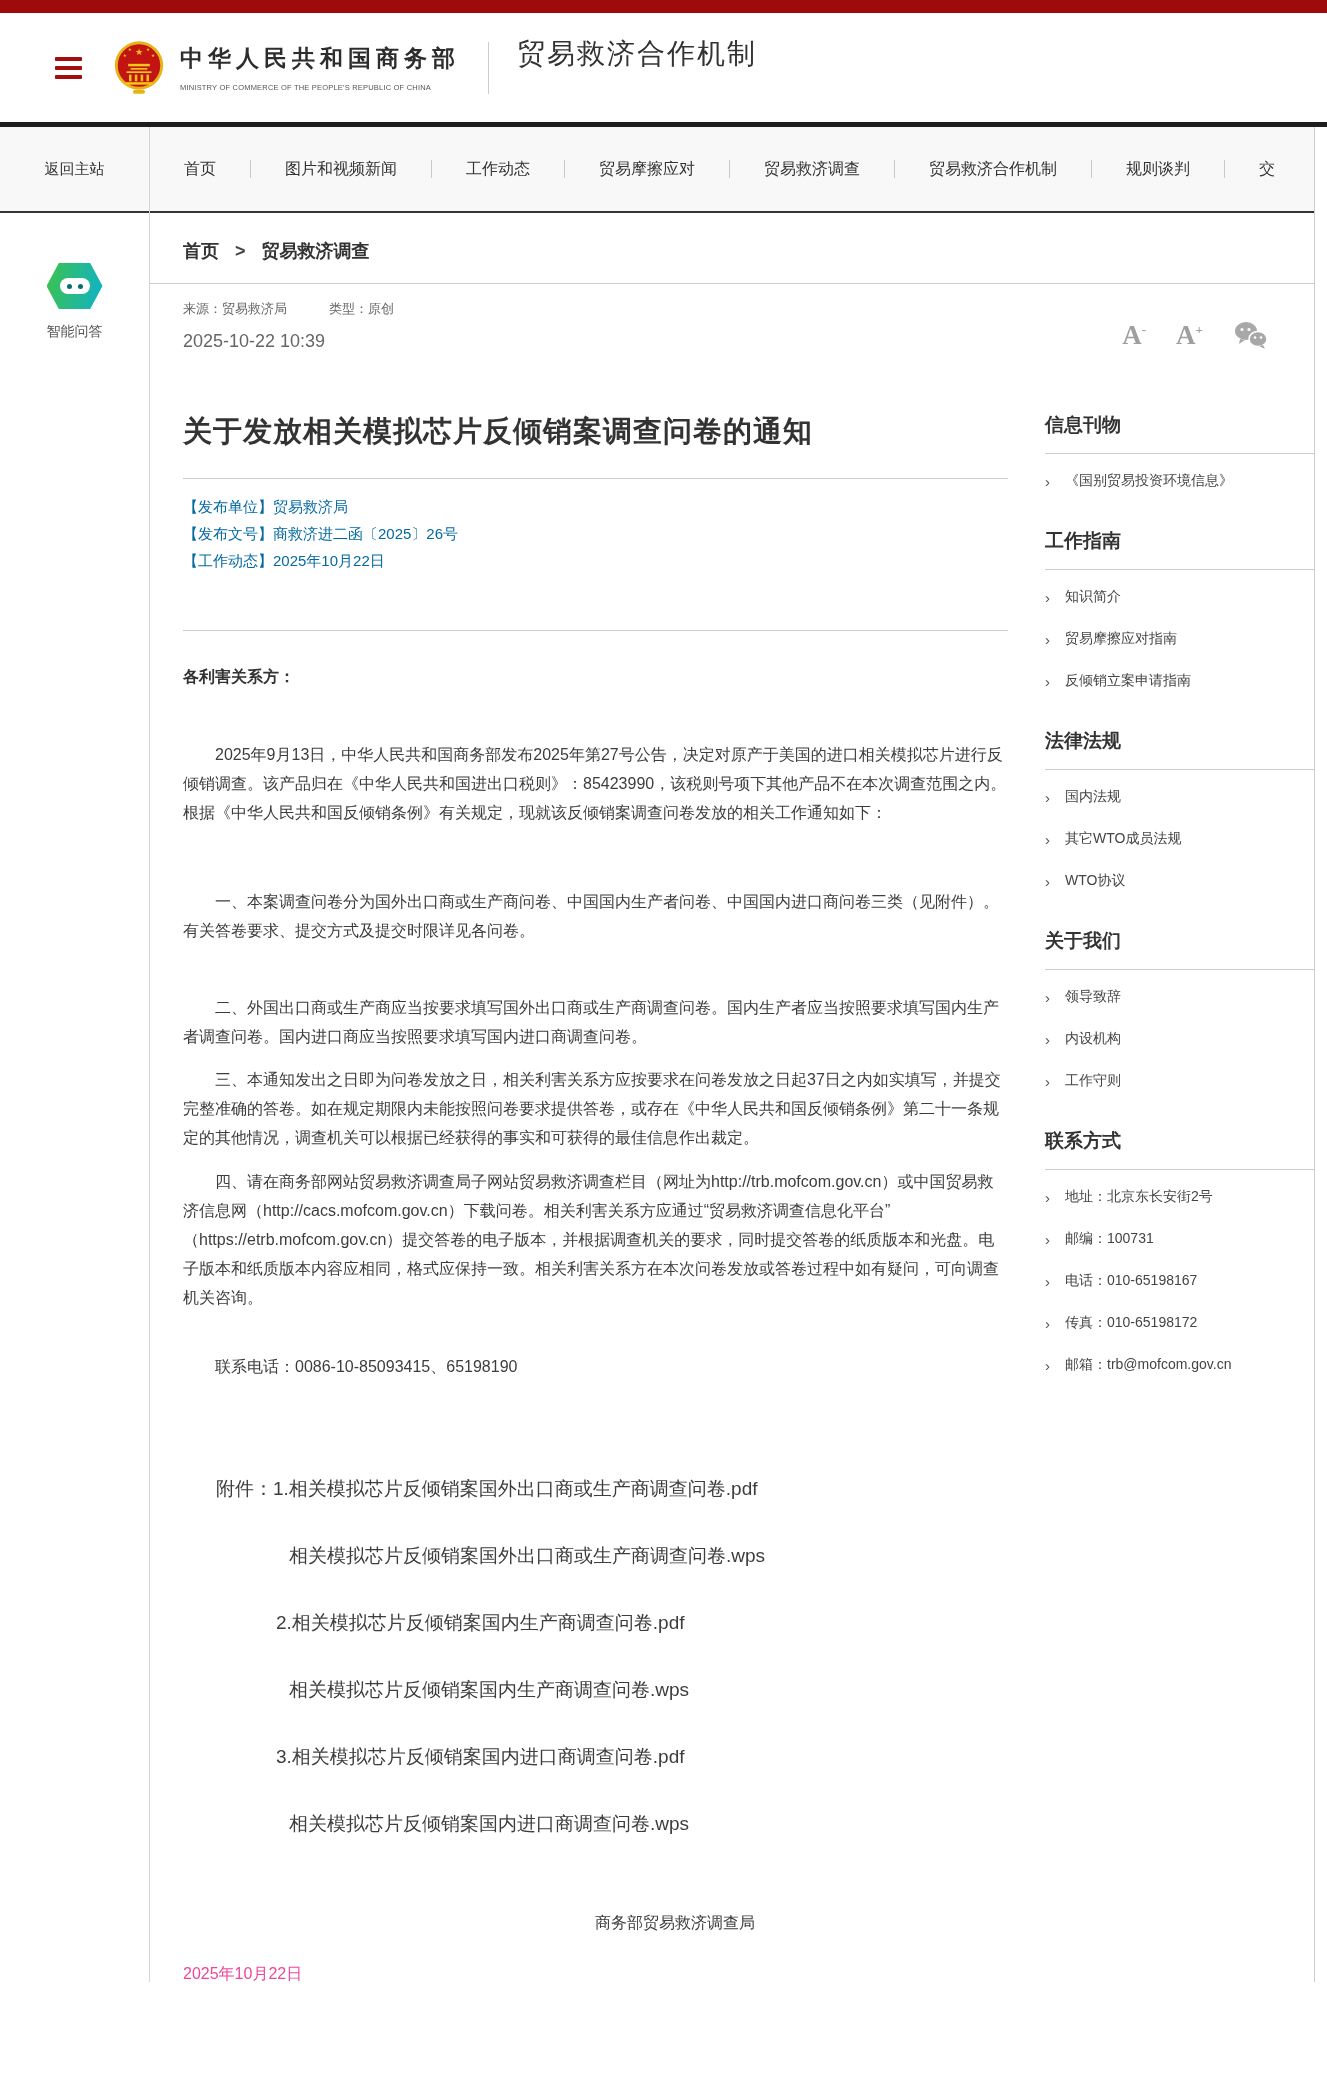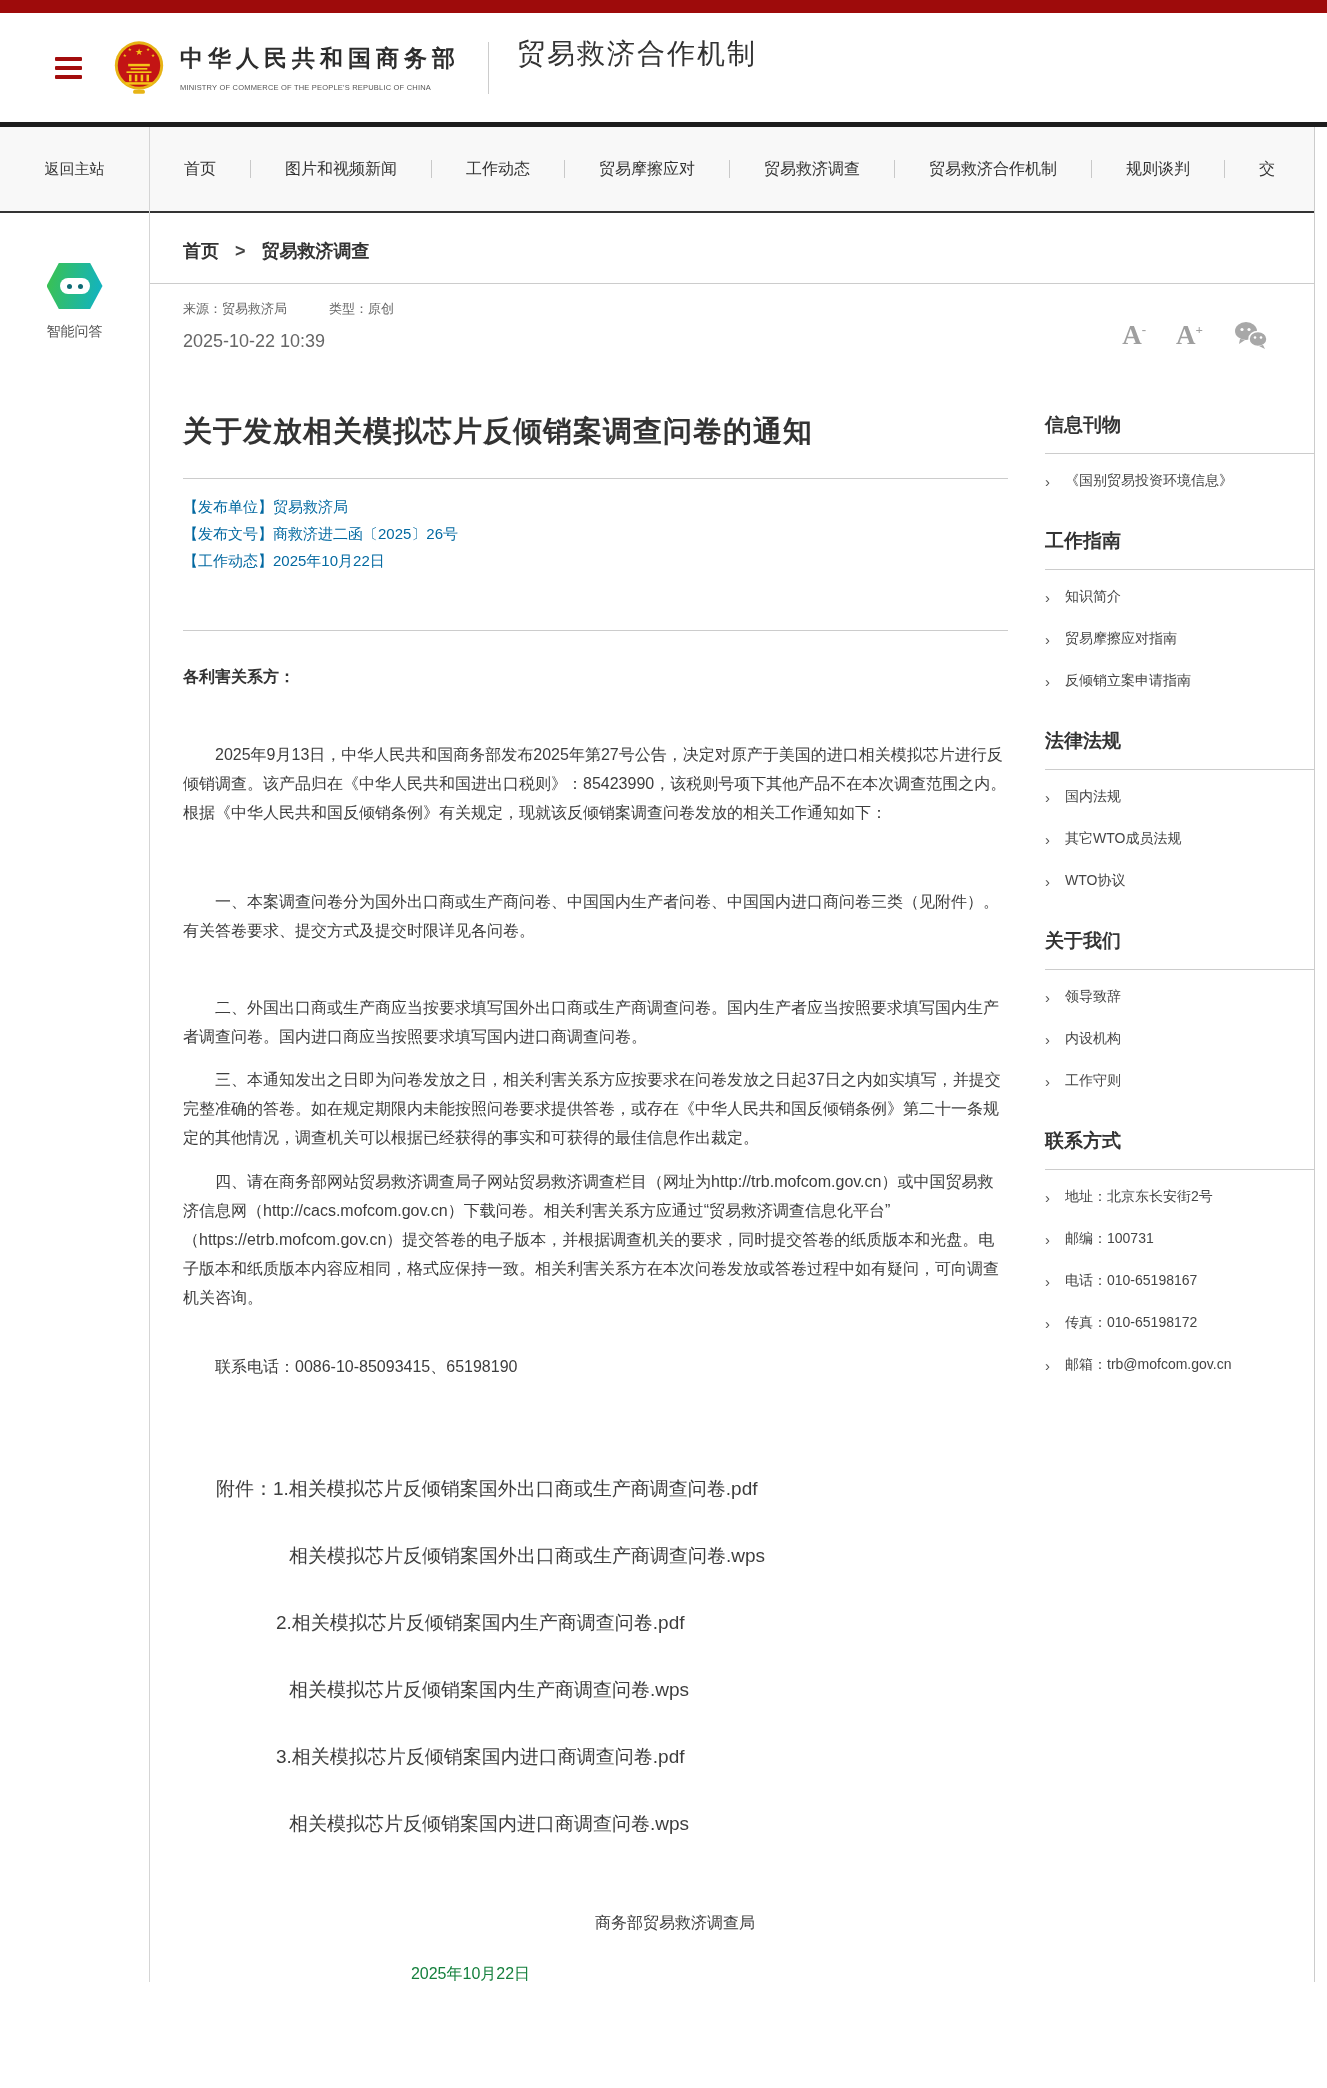--- a/index.html
+++ b/index.html
@@ -83,21 +83,21 @@
   .p4 { margin-top:15px !important; }
   .contact-line { margin-top:45px; font-size:16px; color:#3d3d3d; text-indent:2em; }
   .attachments { margin-top:100px; font-size:19px; color:#3d3d3d; }
   .attach-row { margin-bottom:45px; line-height:22px; }
   .attach-row.first { padding-left:33px; }
   .attach-row.numbered { padding-left:93px; }
   .attach-row.wps { padding-left:106px; }
   .attach-label { color:#3d3d3d; }
   .attach-link { cursor:pointer; color:#3d3d3d; }
   .signature { margin-top:78px; text-align:right; padding-right:253px; font-size:16px; color:#3d3d3d; }
-  .sign-date { margin-top:30px; text-align:center; padding-right:250px; font-size:16px; color:#15803d; }
+  .sign-date { margin-top:30px; text-align:left; padding-right:250px; font-size:16px; color:#ec4899; }
 
   
   .sidebar { width:270px; flex:0 0 270px; margin-left:37px; margin-top:48px; }
   .side-section { margin-bottom:26px; }
   .side-title { font-size:19px; font-weight:bold; color:#333; padding-bottom:15px;
                 border-bottom:1px solid #ccc; margin-bottom:6px; }
   .side-item { display:flex; align-items:center; gap:15px; padding:12px 0;
                font-size:14px; color:#444; cursor:pointer; }
   .chev { color:#555; font-size:15px; line-height:1; }
 </style>

